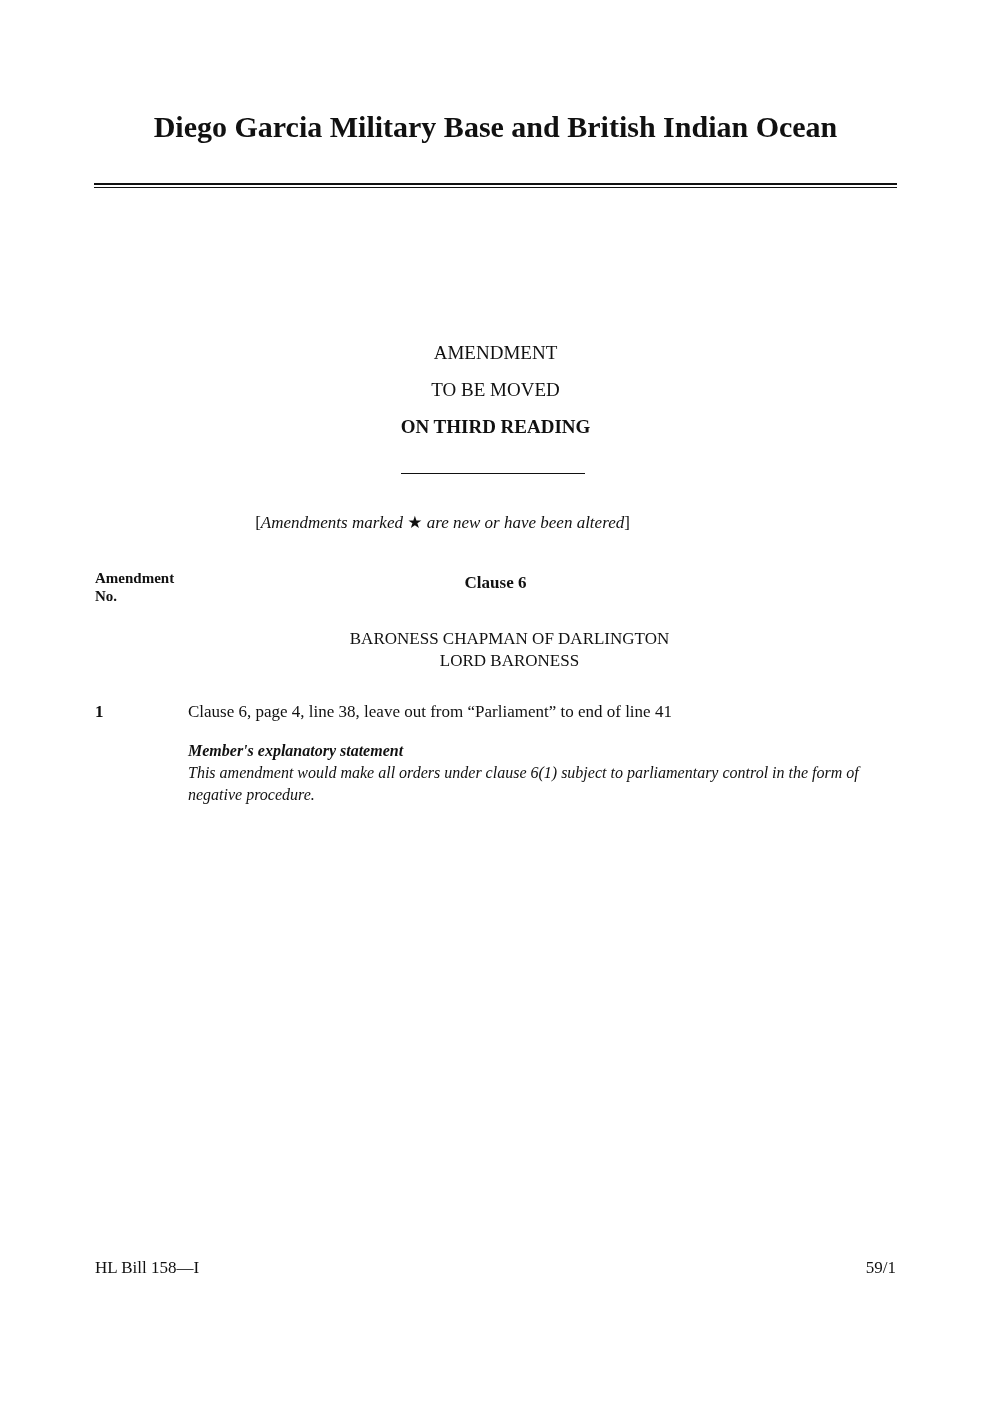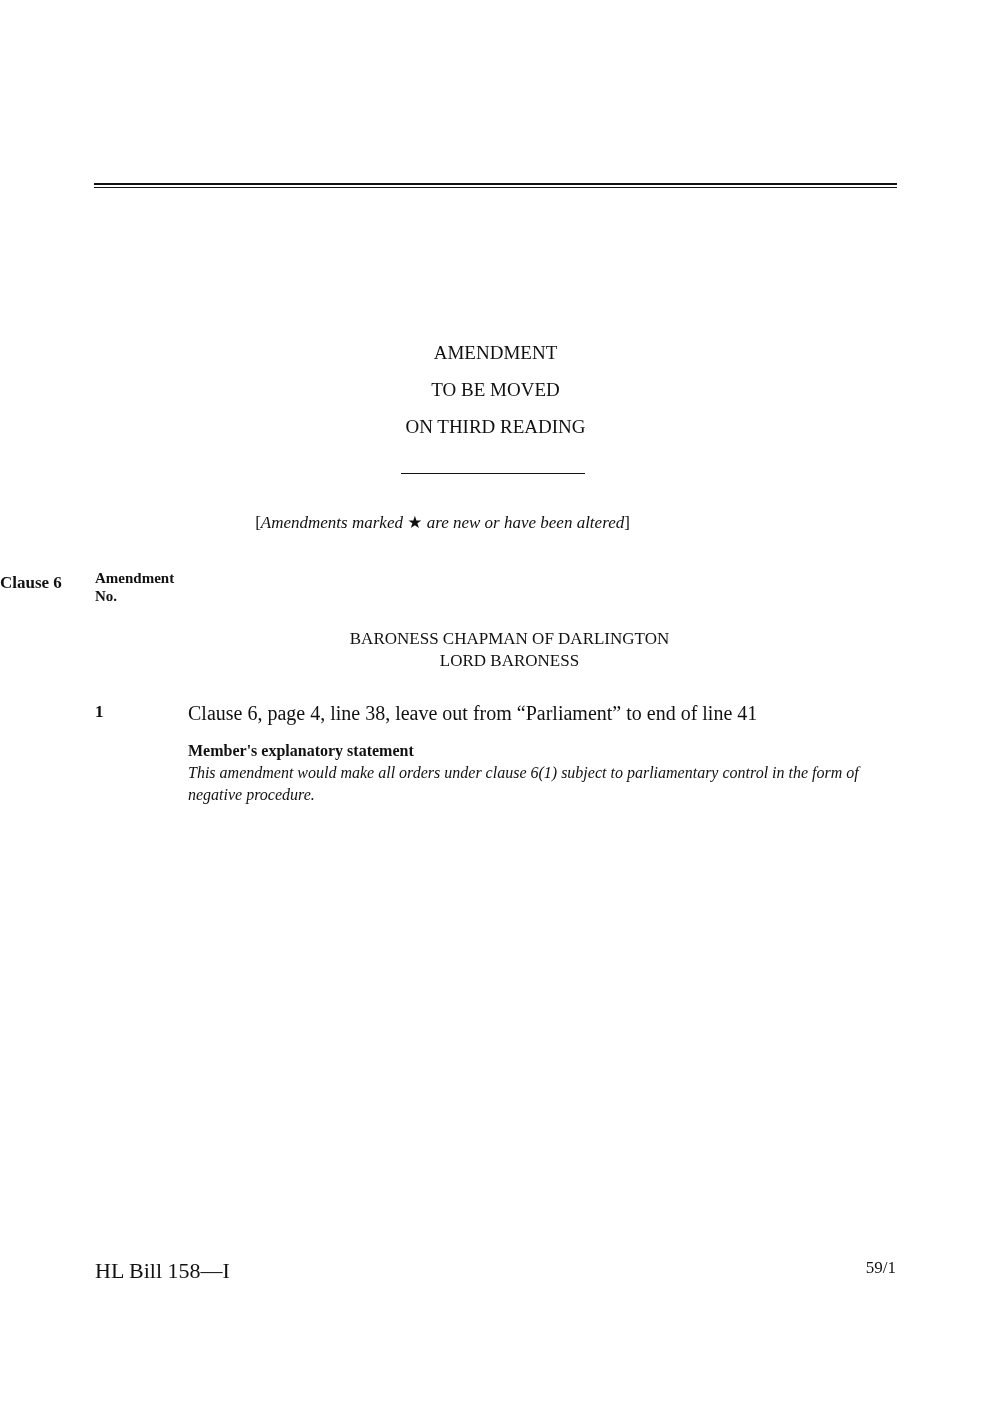--- a/index.html
+++ b/index.html
@@ -20,50 +20,51 @@
     }
     .short-rule {
       position: absolute; left: 401px; width: 184px; top: 473px; border-top: 1px solid #111;
     }
     .note { position: absolute; left: 0; width: 885px; top: 512px; text-align: center; font-size: 17px; }
     .note i { font-style: italic; }
     .amend-no-label {
       position: absolute; left: 95px; top: 569px; font-weight: bold; font-size: 15px; line-height: 18px;
     }
     .clause-heading {
-      position: absolute; left: 0; width: 991px; top: 573px; text-align: left; font-weight: bold; font-size: 17px;
+      position: absolute; left: 0; width: 991px; top: 573px; text-align: center; font-weight: bold; font-size: 17px;
     }
     .sponsors {
       position: absolute; left: 0; width: 991px; top: 628px; text-align: center; font-size: 17px; line-height: 22px; margin-left: 14px;
     }
     .amend-number {
       position: absolute; left: 95px; top: 702px; font-weight: bold; font-size: 17px;
     }
     .amend-text {
-      position: absolute; left: 188px; top: 702px; font-size: 20px;
+      position: absolute; left: 188px; top: 702px; font-size: 17px;
     }
     .explan {
       position: absolute; left: 188px; top: 740px; width: 712px; font-size: 16px; line-height: 22px;
     }
-    .explan-title { font-weight: bold; }
+    .explan-title { font-weight: bold; font-style: italic; }
     .explan-body { font-style: italic; }
-    .footer-left { position: absolute; left: 95px; top: 1258px; font-size: 22px; }
+    .footer-left { position: absolute; left: 95px; top: 1258px; font-size: 17px; }
     .footer-right { position: absolute; right: 95px; top: 1258px; font-size: 17px; }
   </style>
 </head>
 <body>
 
 <div>
   <div class="title">
+    <div>Diego Garcia Military Base and British Indian Ocean</div>
   </div>
   <div class="rule-double"></div>
 
   <div class="center-line" style="top:342px;">AMENDMENT</div>
   <div class="center-line" style="top:379px;text-align:center;">TO BE MOVED</div>
-  <div class="center-line" style="top:416px;">ON THIRD READING</div>
+  <div class="center-line" style="top:416px;font-weight:bold;">ON THIRD READING</div>
 
   <div class="short-rule"></div>
 
   <div class="note">
     <span>[</span><i>Amendments marked </i><span>★</span><i> are new or have been altered</i><span>]</span>
   </div>
 
   <div class="amend-no-label">
     <div>Amendment</div>
     <div>No.</div>

